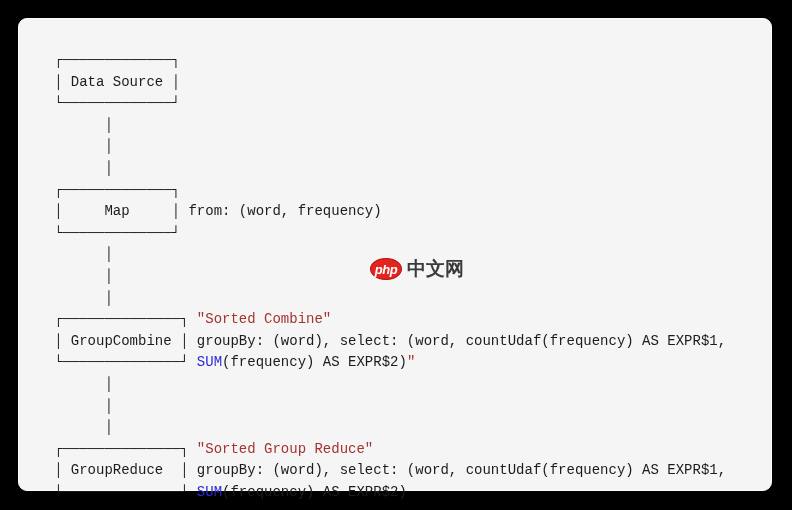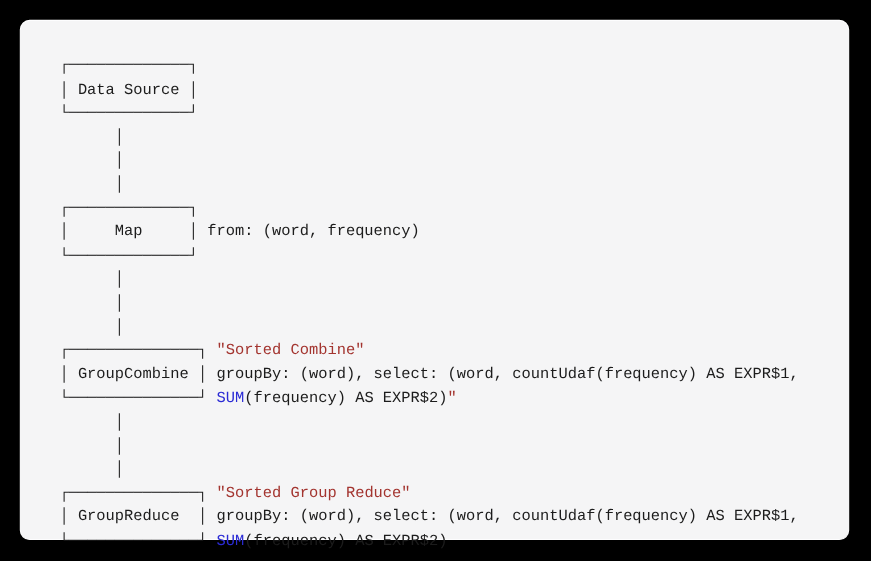--- a/index.html
+++ b/index.html
@@ -66,13 +66,17 @@
     font-size: 19px;
     font-weight: bold;
     color: #3a3a3a;
   }
 </style>
 </head>
 <body>
 
 <div class="panel">
   <pre class="diagram" id="diagram"><div class="row"><span style="color: rgb(28, 28, 28);">┌─────────────┐</span></div><div class="row"><span style="color: rgb(28, 28, 28);">│ Data Source │</span></div><div class="row"><span style="color: rgb(28, 28, 28);">└─────────────┘</span></div><div class="row"><span style="color: rgb(28, 28, 28);">      │</span></div><div class="row"><span style="color: rgb(28, 28, 28);">      │</span></div><div class="row"><span style="color: rgb(28, 28, 28);">      │</span></div><div class="row"><span style="color: rgb(28, 28, 28);">┌─────────────┐</span></div><div class="row"><span style="color: rgb(28, 28, 28);">│     Map     │ from: (word, frequency)</span></div><div class="row"><span style="color: rgb(28, 28, 28);">└─────────────┘</span></div><div class="row"><span style="color: rgb(28, 28, 28);">      │</span></div><div class="row"><span style="color: rgb(28, 28, 28);">      │</span></div><div class="row"><span style="color: rgb(28, 28, 28);">      │</span></div><div class="row"><span style="color: rgb(28, 28, 28);">┌──────────────┐ </span><span style="color: rgb(163, 52, 47);">"Sorted Combine"</span></div><div class="row"><span style="color: rgb(28, 28, 28);">│ GroupCombine │ groupBy: (word), select: (word, countUdaf(frequency) AS EXPR$1,</span></div><div class="row"><span style="color: rgb(28, 28, 28);">└──────────────┘ </span><span style="color: rgb(43, 43, 213);">SUM</span><span style="color: rgb(28, 28, 28);">(frequency) AS EXPR$2)</span><span style="color: rgb(163, 52, 47);">"</span></div><div class="row"><span style="color: rgb(28, 28, 28);">      │</span></div><div class="row"><span style="color: rgb(28, 28, 28);">      │</span></div><div class="row"><span style="color: rgb(28, 28, 28);">      │</span></div><div class="row"><span style="color: rgb(28, 28, 28);">┌──────────────┐ </span><span style="color: rgb(163, 52, 47);">"Sorted Group Reduce"</span></div><div class="row"><span style="color: rgb(28, 28, 28);">│ GroupReduce  │ groupBy: (word), select: (word, countUdaf(frequency) AS EXPR$1,</span></div><div class="row"><span style="color: rgb(28, 28, 28);">└──────────────┘ </span><span style="color: rgb(43, 43, 213);">SUM</span><span style="color: rgb(28, 28, 28);">(frequency) AS EXPR$2)</span></div></pre>
+  <div class="watermark">
+    <span class="php-badge">php</span>
+    <span class="watermark-text">中文网</span>
+  </div>
 </div>
 
 </body></html>

